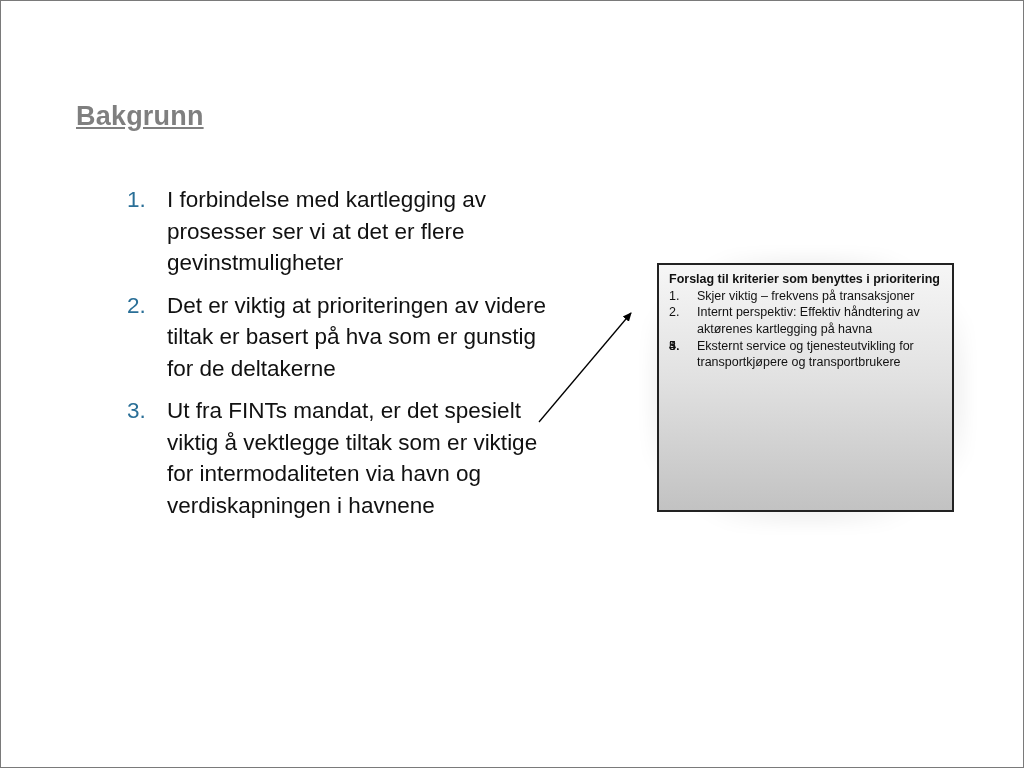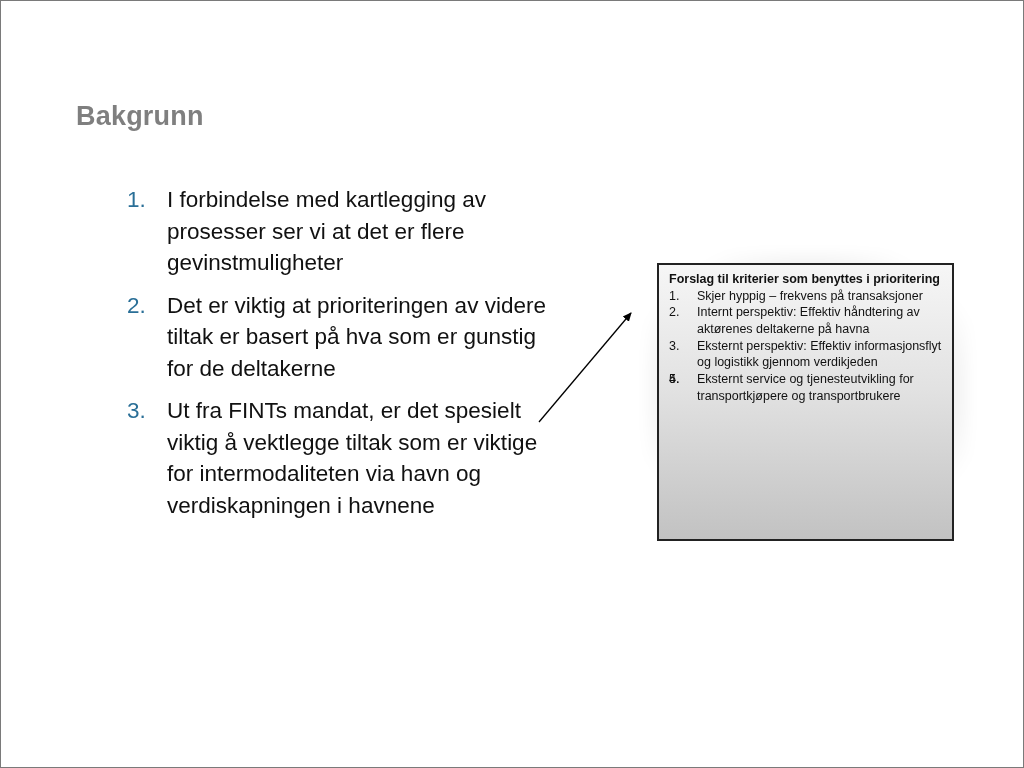--- a/index.html
+++ b/index.html
@@ -1,26 +1,26 @@
 <!DOCTYPE html>
 <html><head>
 <meta charset="utf-8">
 <style>
   html, body { margin:0; padding:0; }
   body { width:1024px; height:768px; background:#ffffff; position:relative; overflow:hidden;
          font-family:"Liberation Sans", sans-serif; }
   .slide { position:absolute; left:0; top:0; width:1022px; height:766px; border:1px solid #7a7a7a; background:#fff; }
-  .title { position:absolute; left:75px; top:100px; font-size:27px; font-weight:bold; color:#7f7f7f; letter-spacing:0.2px; }
+  .title { position:absolute; left:75px; top:100px; font-size:27px; font-weight:bold; color:#7f7f7f; letter-spacing:0.2px;text-decoration:underline; }
   .main-list { position:absolute; left:126px; top:183px; width:440px; margin:0; padding:0; list-style:none; }
   .main-list li { position:relative; padding-left:40px; font-size:22.5px; line-height:31.5px; color:#111; margin-bottom:11px; }
   .main-list .num { position:absolute; left:0; top:0; color:#2a6f97; }
   .arrow { position:absolute; left:0; top:0; width:1024px; height:768px; pointer-events:none; }
   .box-shadow { position:absolute; left:646px; top:252px; width:322px; height:274px;
                 background:radial-gradient(ellipse at center, rgba(0,0,0,0.12) 0%, rgba(0,0,0,0.06) 60%, rgba(0,0,0,0) 80%); filter:blur(6px); }
-  .box { position:absolute; left:656px; top:262px; width:297px; height:278px; border:2px solid #222;
+  .box { position:absolute; left:656px; top:262px; width:297px; height:249px; border:2px solid #222;
          background:linear-gradient(to bottom, #f6f6f6 0%, #e2e2e2 45%, #c2c2c2 100%); box-sizing:border-box; padding:6px 8px 0 10px; }
   .box-title { font-size:12.5px; font-weight:bold; color:#111; line-height:16.5px; padding-left:28px; text-indent:-28px; }
   .box-list { list-style:none; margin:0; padding:0; }
   .box-list li { position:relative; padding-left:28px; font-size:12.5px; line-height:16.7px; color:#111; }
   .box-list .bnum { position:absolute; left:0; top:0; }
 </style>
 </head>
 <body>
 
 <div class="slide">
@@ -49,29 +49,28 @@
     </defs>
     <line x1="538" y1="421" x2="630" y2="312" stroke="#000" stroke-width="1.3" marker-end="url(#ah)"></line>
   </svg>
 
   <div class="box-shadow"></div>
   <div class="box">
     <div class="box-title">Forslag til kriterier som benyttes i prioritering</div>
     <ol class="box-list">
       <li>
         <span class="bnum">1.</span>
-        <span>Skjer hyppig – frekvens på transaksjoner</span>
+        <span>Skjer viktig – frekvens på transaksjoner</span>
       </li>
       <li>
         <span class="bnum">2.</span>
-        <span>Internt perspektiv: Effektiv håndtering av aktørenes deltakerne på havna</span>
+        <span>Internt perspektiv: Effektiv håndtering av aktørenes kartlegging på havna</span>
       </li>
       <li>
         <span class="bnum">3.</span>
-        <span>Eksternt perspektiv: Effektiv informasjonsflyt og logistikk gjennom verdikjeden</span>
       </li>
       <li>
         <span class="bnum">4.</span>
       </li>
       <li>
         <span class="bnum">5.</span>
         <span>Eksternt service og tjenesteutvikling for transportkjøpere og transportbrukere</span>
       </li>
     </ol>
   </div>

